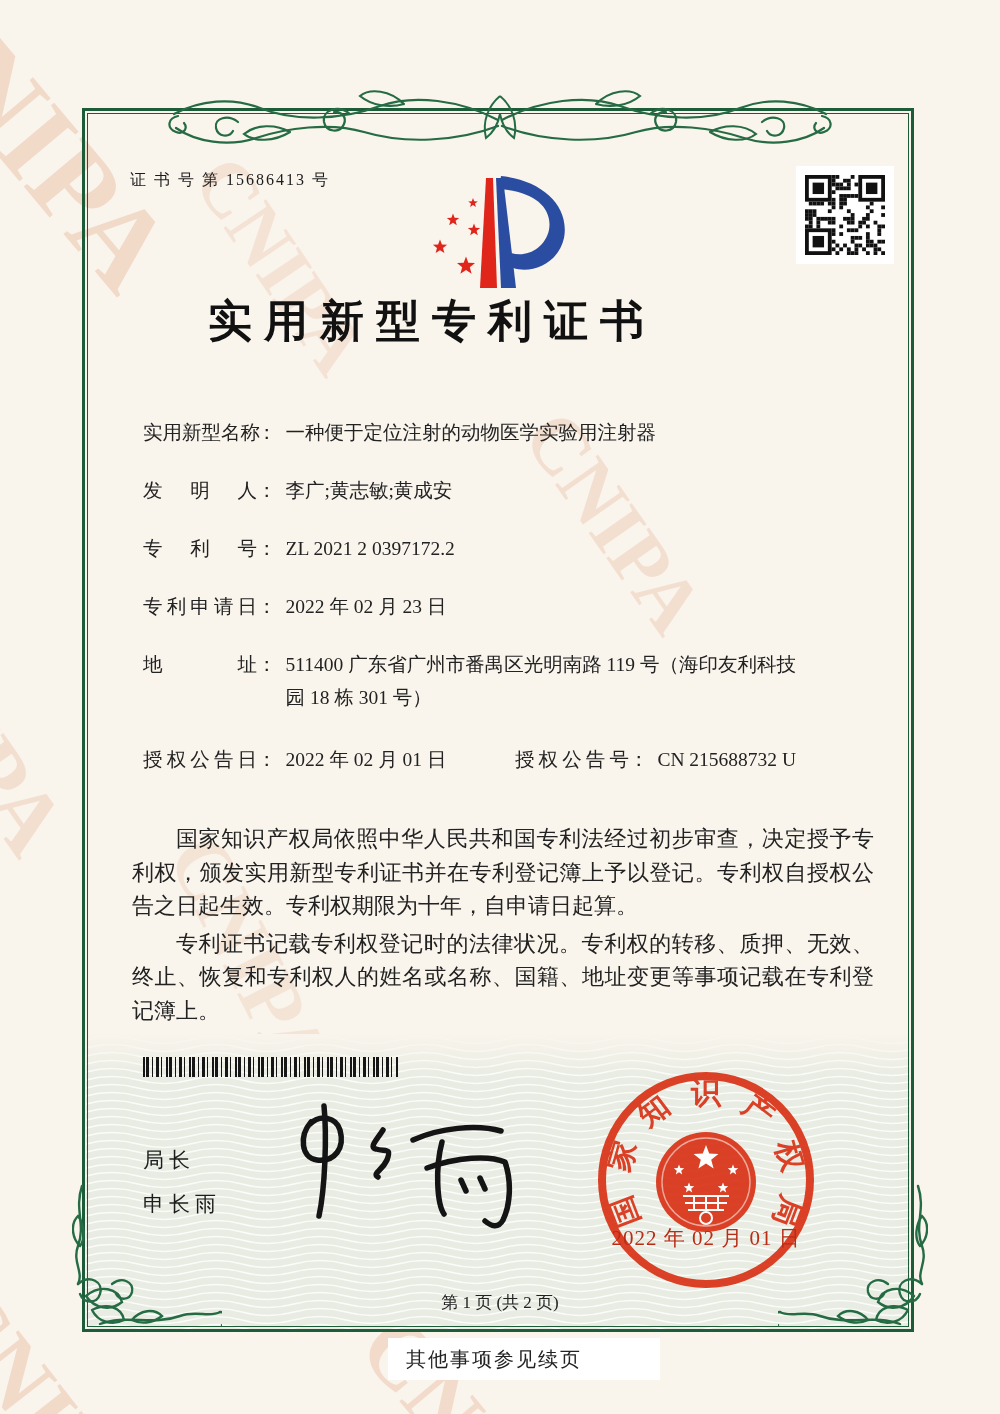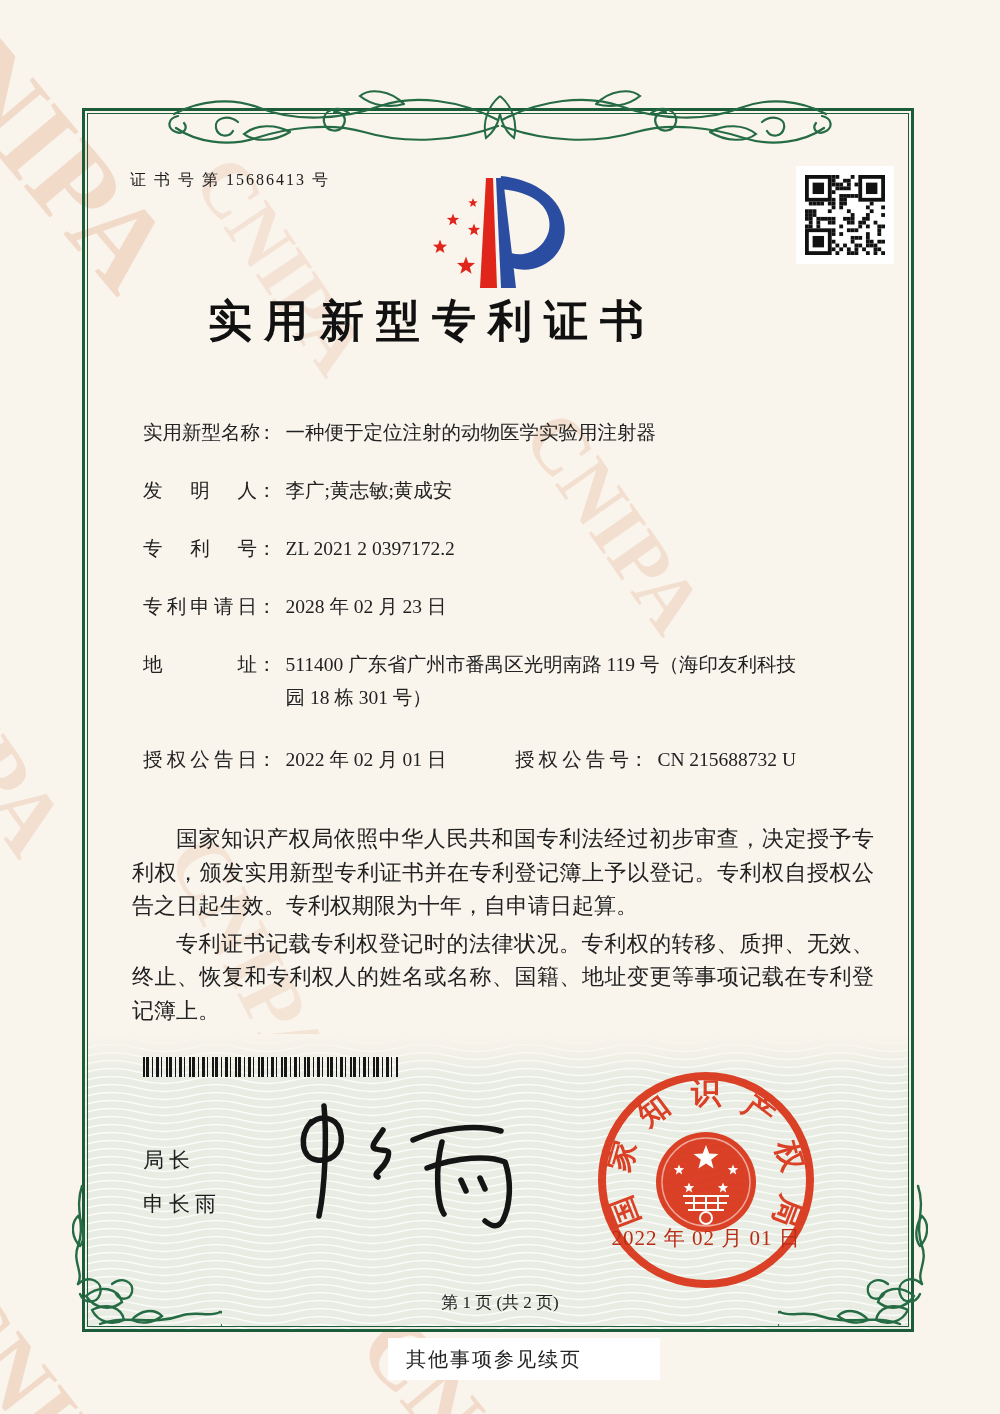--- a/index.html
+++ b/index.html
@@ -355,21 +355,21 @@
     <div class="frow">
       <span class="flabel">实用新型名称</span><span class="fcolon">：</span><span class="fvalue">一种便于定位注射的动物医学实验用注射器</span>
     </div>
     <div class="frow">
       <span class="flabel">发明人</span><span class="fcolon">：</span><span class="fvalue">李广;黄志敏;黄成安</span>
     </div>
     <div class="frow">
       <span class="flabel">专利号</span><span class="fcolon">：</span><span class="fvalue">ZL 2021 2 0397172.2</span>
     </div>
     <div class="frow">
-      <span class="flabel">专利申请日</span><span class="fcolon">：</span><span class="fvalue">2028 年 02 月 23 日</span>
+      <span class="flabel">专利申请日</span><span class="fcolon">：</span><span class="fvalue">2022 年 02 月 23 日</span>
     </div>
     <div class="frow frow-addr">
       <span class="flabel">地址</span><span class="fcolon">：</span><span class="fvalue">511400 广东省广州市番禺区光明南路 119 号（海印友利科技园 18 栋 301 号）</span>
     </div>
     <div class="grant-row">
       <span class="grant-col1">
         <span class="flabel">授权公告日</span><span class="fcolon">：</span><span class="fvalue">2022 年 02 月 01 日</span>
       </span>
       <span>
         <span class="flabel">授权公告号</span><span class="fcolon">：</span><span class="fvalue">CN 215688732 U</span>

